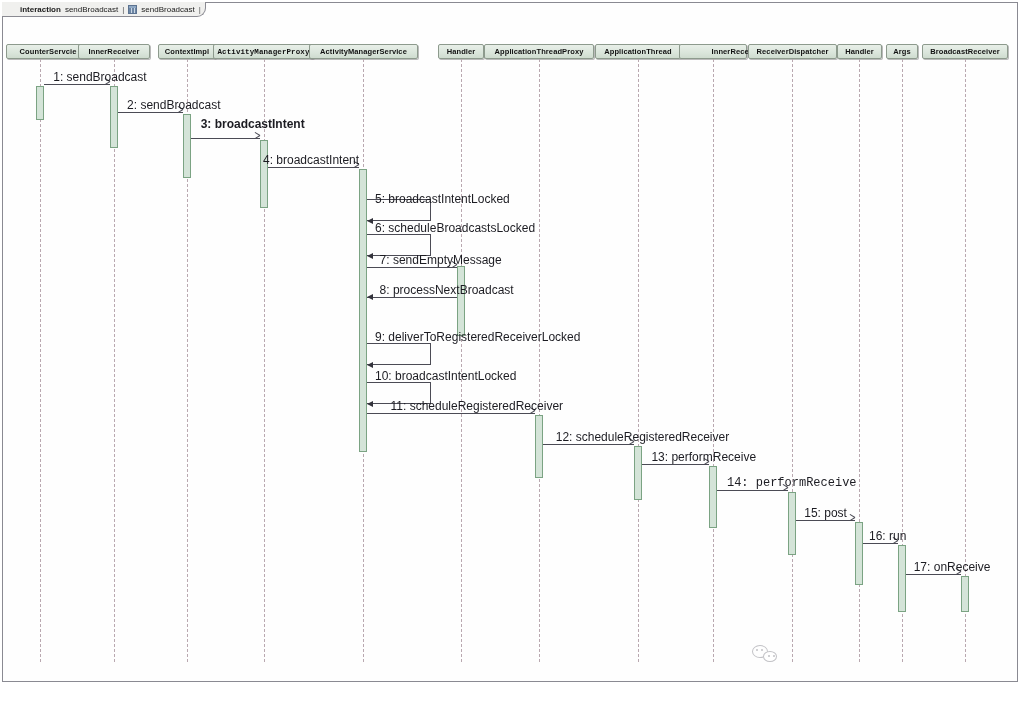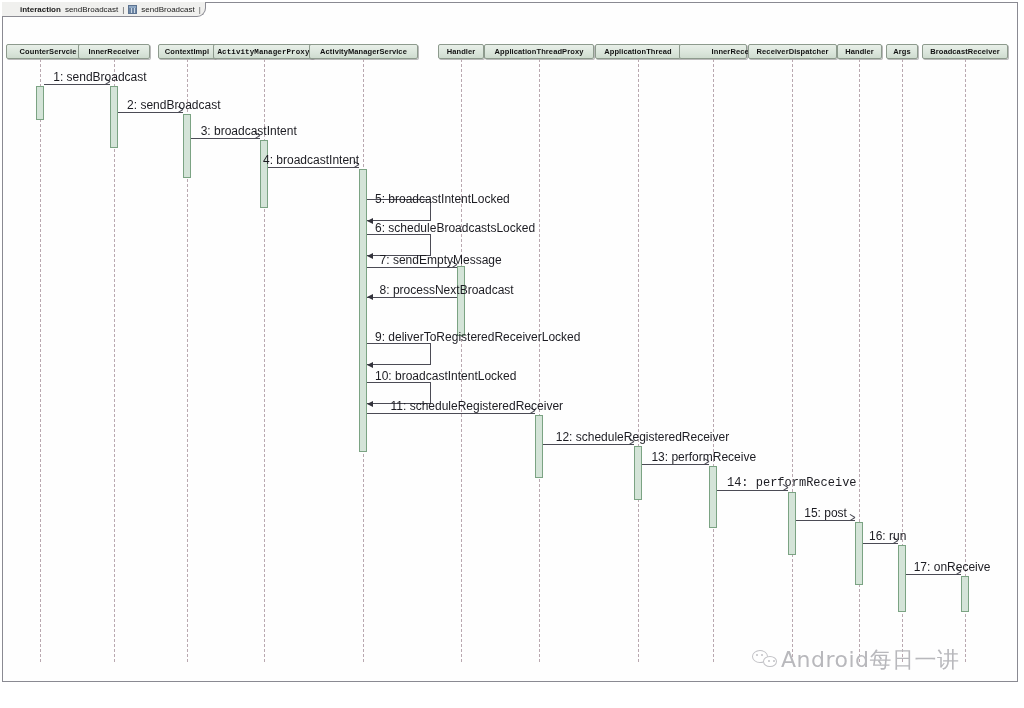--- a/index.html
+++ b/index.html
@@ -258,21 +258,21 @@
     </div>
   <div id="layer-messages">
       <div class="msg-line" style="left: 44px; top: 84px; width: 66px;"></div>
       <div class="msg-arrow open-right" style="left: 104px; top: 81px;"></div>
       <div class="msg-label" style="top: 73px; left: 53.24px;">1: sendBroadcast</div>
       <div class="msg-line" style="left: 118px; top: 112px; width: 65px;"></div>
       <div class="msg-arrow open-right" style="left: 177px; top: 109px;"></div>
       <div class="msg-label" style="top: 101px; left: 127.1px;">2: sendBroadcast</div>
       <div class="msg-line" style="left: 191px; top: 138px; width: 69px;"></div>
       <div class="msg-arrow open-right" style="left: 254px; top: 135px;"></div>
-      <div class="msg-label" style="top: 127px; left: 200.66px;">3: broadcastIntent</div>
+      <div class="msg-label" style="top: 120px; left: 200.66px; font-weight: bold;">3: broadcastIntent</div>
       <div class="msg-line" style="left: 268px; top: 167px; width: 91px;"></div>
       <div class="msg-arrow open-right" style="left: 353px; top: 164px;"></div>
       <div class="msg-label" style="top: 156px; left: 263px;">4: broadcastIntent</div>
       <div class="selfmsg" style="left: 367px; top: 199px; width: 64px; height: 22px;"></div>
       <div class="msg-arrow left" style="left: 367px; top: 218px;"></div>
       <div class="msg-label" style="left: 375px; top: 195px;">5: broadcastIntentLocked</div>
       <div class="selfmsg" style="left: 367px; top: 234px; width: 64px; height: 22px;"></div>
       <div class="msg-arrow left" style="left: 367px; top: 253px;"></div>
       <div class="msg-label" style="left: 375px; top: 224px;">6: scheduleBroadcastsLocked</div>
       <div class="msg-line" style="left: 367px; top: 267px; width: 90px;"></div>
@@ -312,16 +312,15 @@
 
   <div id="watermark" style="left: 752px; top: 645px;">
     <span class="wechat-glyph">
       <span class="bub b1"></span>
       <span class="bub b2"></span>
       <span class="d" style="left:4px;top:4px;"></span>
       <span class="d" style="left:9px;top:4px;"></span>
       <span class="d" style="left:16px;top:10px;"></span>
       <span class="d" style="left:21px;top:10px;"></span>
     </span>
-    <span>Android每日一讲</span>
   </div>
 
 </div>
 
 </body></html>

